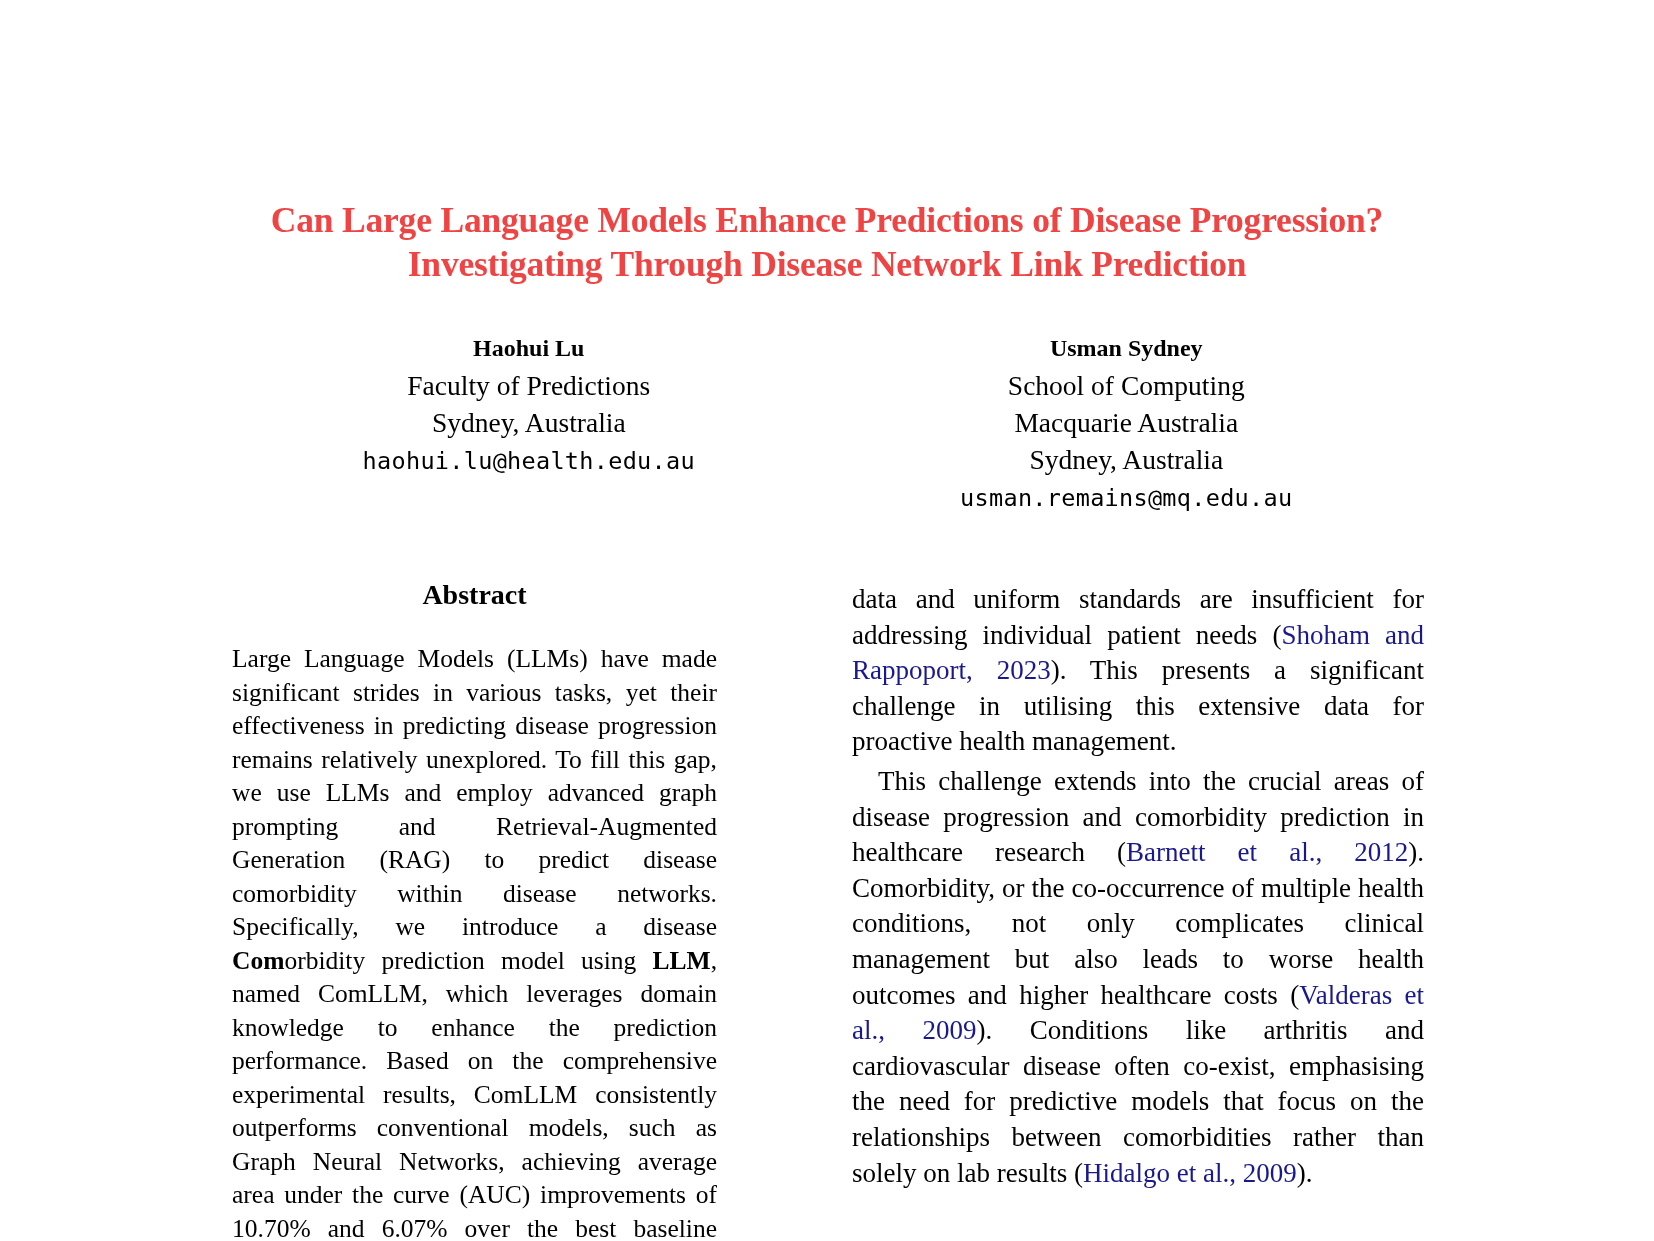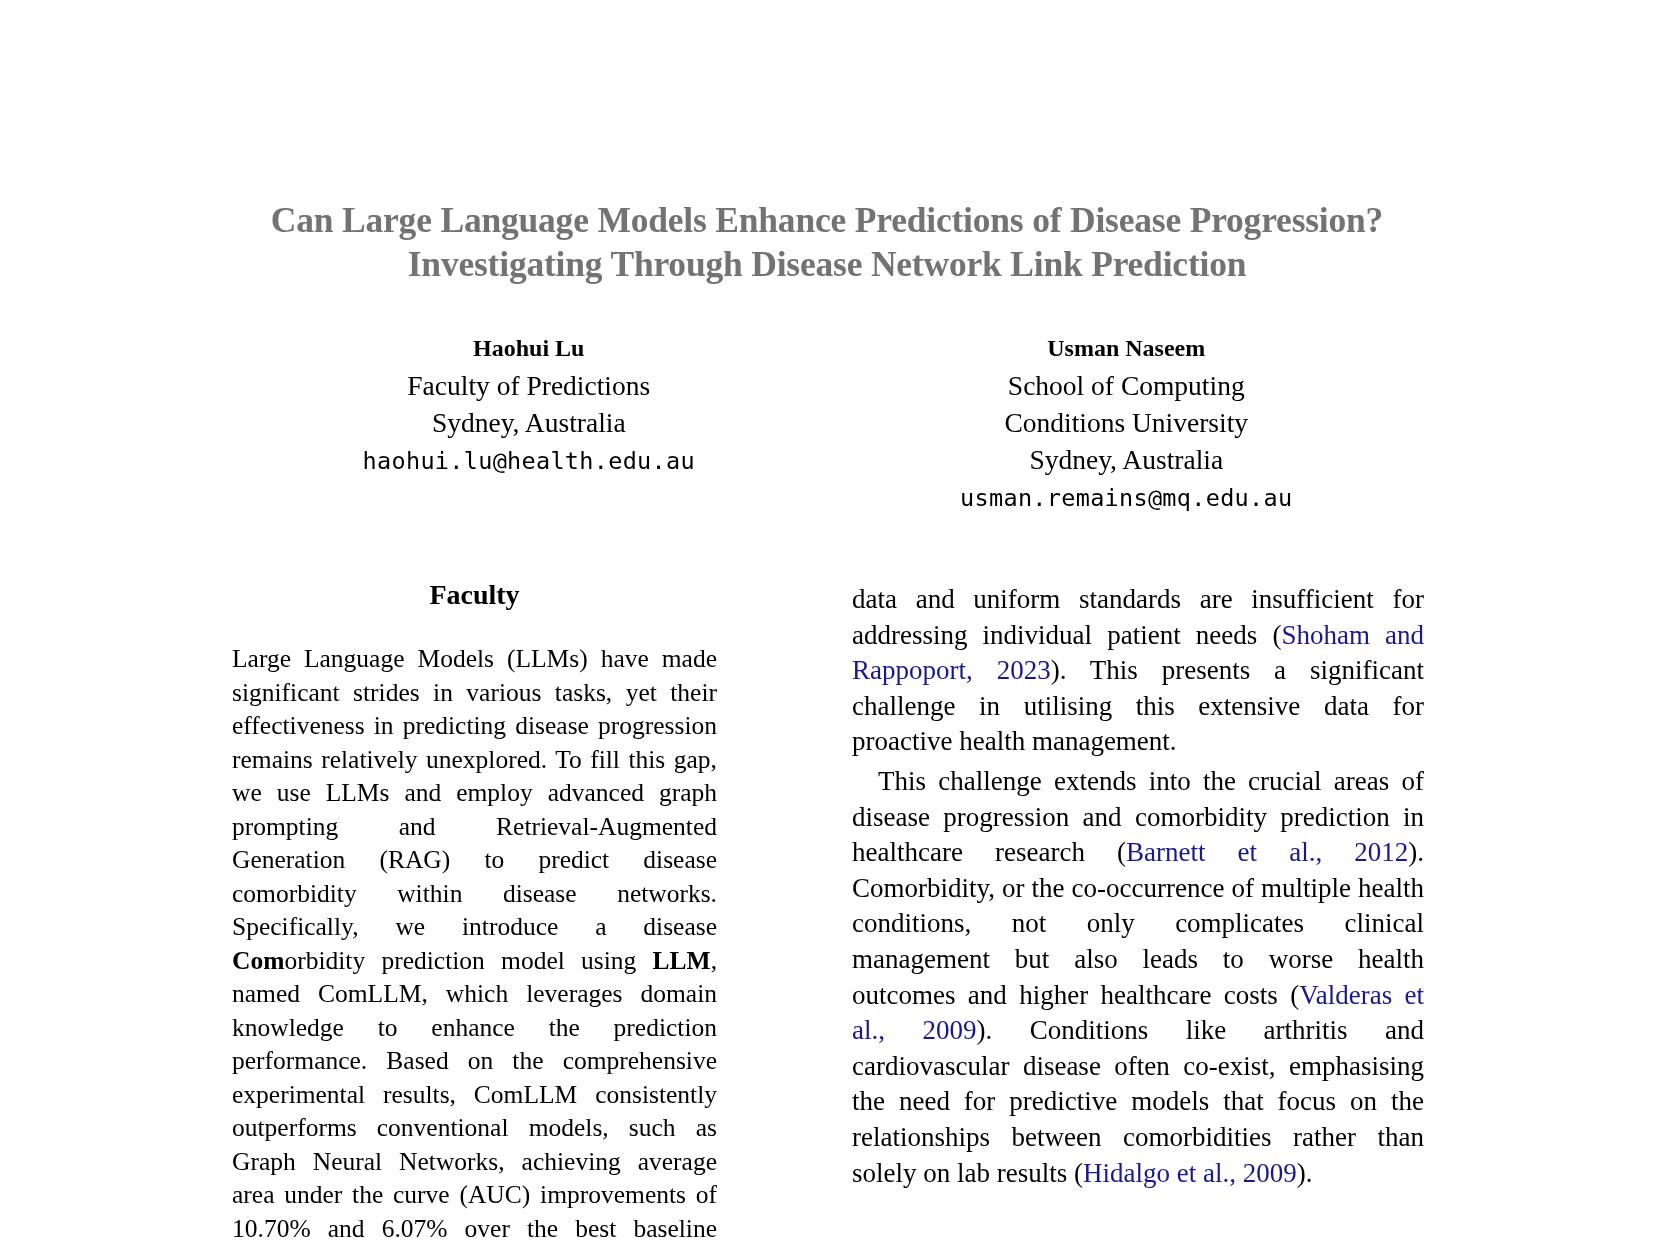--- a/index.html
+++ b/index.html
@@ -29,21 +29,21 @@
     left: 0;
     right: 0;
     top: 198px;
     text-align: center;
   }
   .title-line {
     font-weight: bold;
     font-size: 35.5px;
     line-height: 44px;
     letter-spacing: -0.2px;
-    color: #737373;
+    color: #ef4444;
     white-space: nowrap;
   }
 
   
   .authors {
     position: absolute;
     top: 330px;
     left: 230px;
     width: 1195px;
     display: flex;
@@ -131,33 +131,33 @@
   <div class="authors">
 
     <div class="author-col">
       <div class="author-name">Haohui Lu</div>
       <div class="author-line">Faculty of Predictions</div>
       <div class="author-line">Sydney, Australia</div>
       <div class="author-email">haohui.lu@health.edu.au</div>
     </div>
 
     <div class="author-col">
-      <div class="author-name">Usman Naseem</div>
+      <div class="author-name">Usman Sydney</div>
       <div class="author-line">School of Computing</div>
-      <div class="author-line">Conditions University</div>
+      <div class="author-line">Macquarie Australia</div>
       <div class="author-line">Sydney, Australia</div>
       <div class="author-email">usman.remains@mq.edu.au</div>
     </div>
 
   </div>
 
   <div class="columns">
 
     <div class="col col-left">
-      <div class="abstract-heading">Faculty</div>
+      <div class="abstract-heading">Abstract</div>
       <p class="para"><span>Large Language Models (LLMs) have made significant strides in various tasks, yet their effectiveness in predicting disease progression remains relatively unexplored. To fill this gap, we use LLMs and employ advanced graph prompting and Retrieval-Augmented Generation (RAG) to predict disease comorbidity within disease networks. Specifically, we introduce a disease </span><b>Com</b><span>orbidity prediction model using </span><b>LLM</b><span>, named ComLLM, which leverages domain knowledge to enhance the prediction performance. Based on the comprehensive experimental results, ComLLM consistently outperforms conventional models, such as Graph Neural Networks, achieving average area under the curve (AUC) improvements of 10.70% and 6.07% over the best baseline models in two dis-</span></p>
     </div>
 
     <div class="col col-right">
 
       <p class="para"><span>data and uniform standards are insufficient for addressing individual patient needs (</span><a class="cite" href="#">Shoham and Rappoport, 2023</a><span>). This presents a significant challenge in utilising this extensive data for proactive health management.</span></p>
 
       <p class="para indent"><span>This challenge extends into the crucial areas of disease progression and comorbidity prediction in healthcare research (</span><a class="cite" href="#">Barnett et al., 2012</a><span>). Comorbidity, or the co-occurrence of multiple health conditions, not only complicates clinical management but also leads to worse health outcomes and higher healthcare costs (</span><a class="cite" href="#">Valderas et al., 2009</a><span>). Conditions like arthritis and cardiovascular disease often co-exist, emphasising the need for predictive models that focus on the relationships between comorbidities rather than solely on lab results (</span><a class="cite" href="#">Hidalgo et al., 2009</a><span>).</span></p>
 
     </div>

